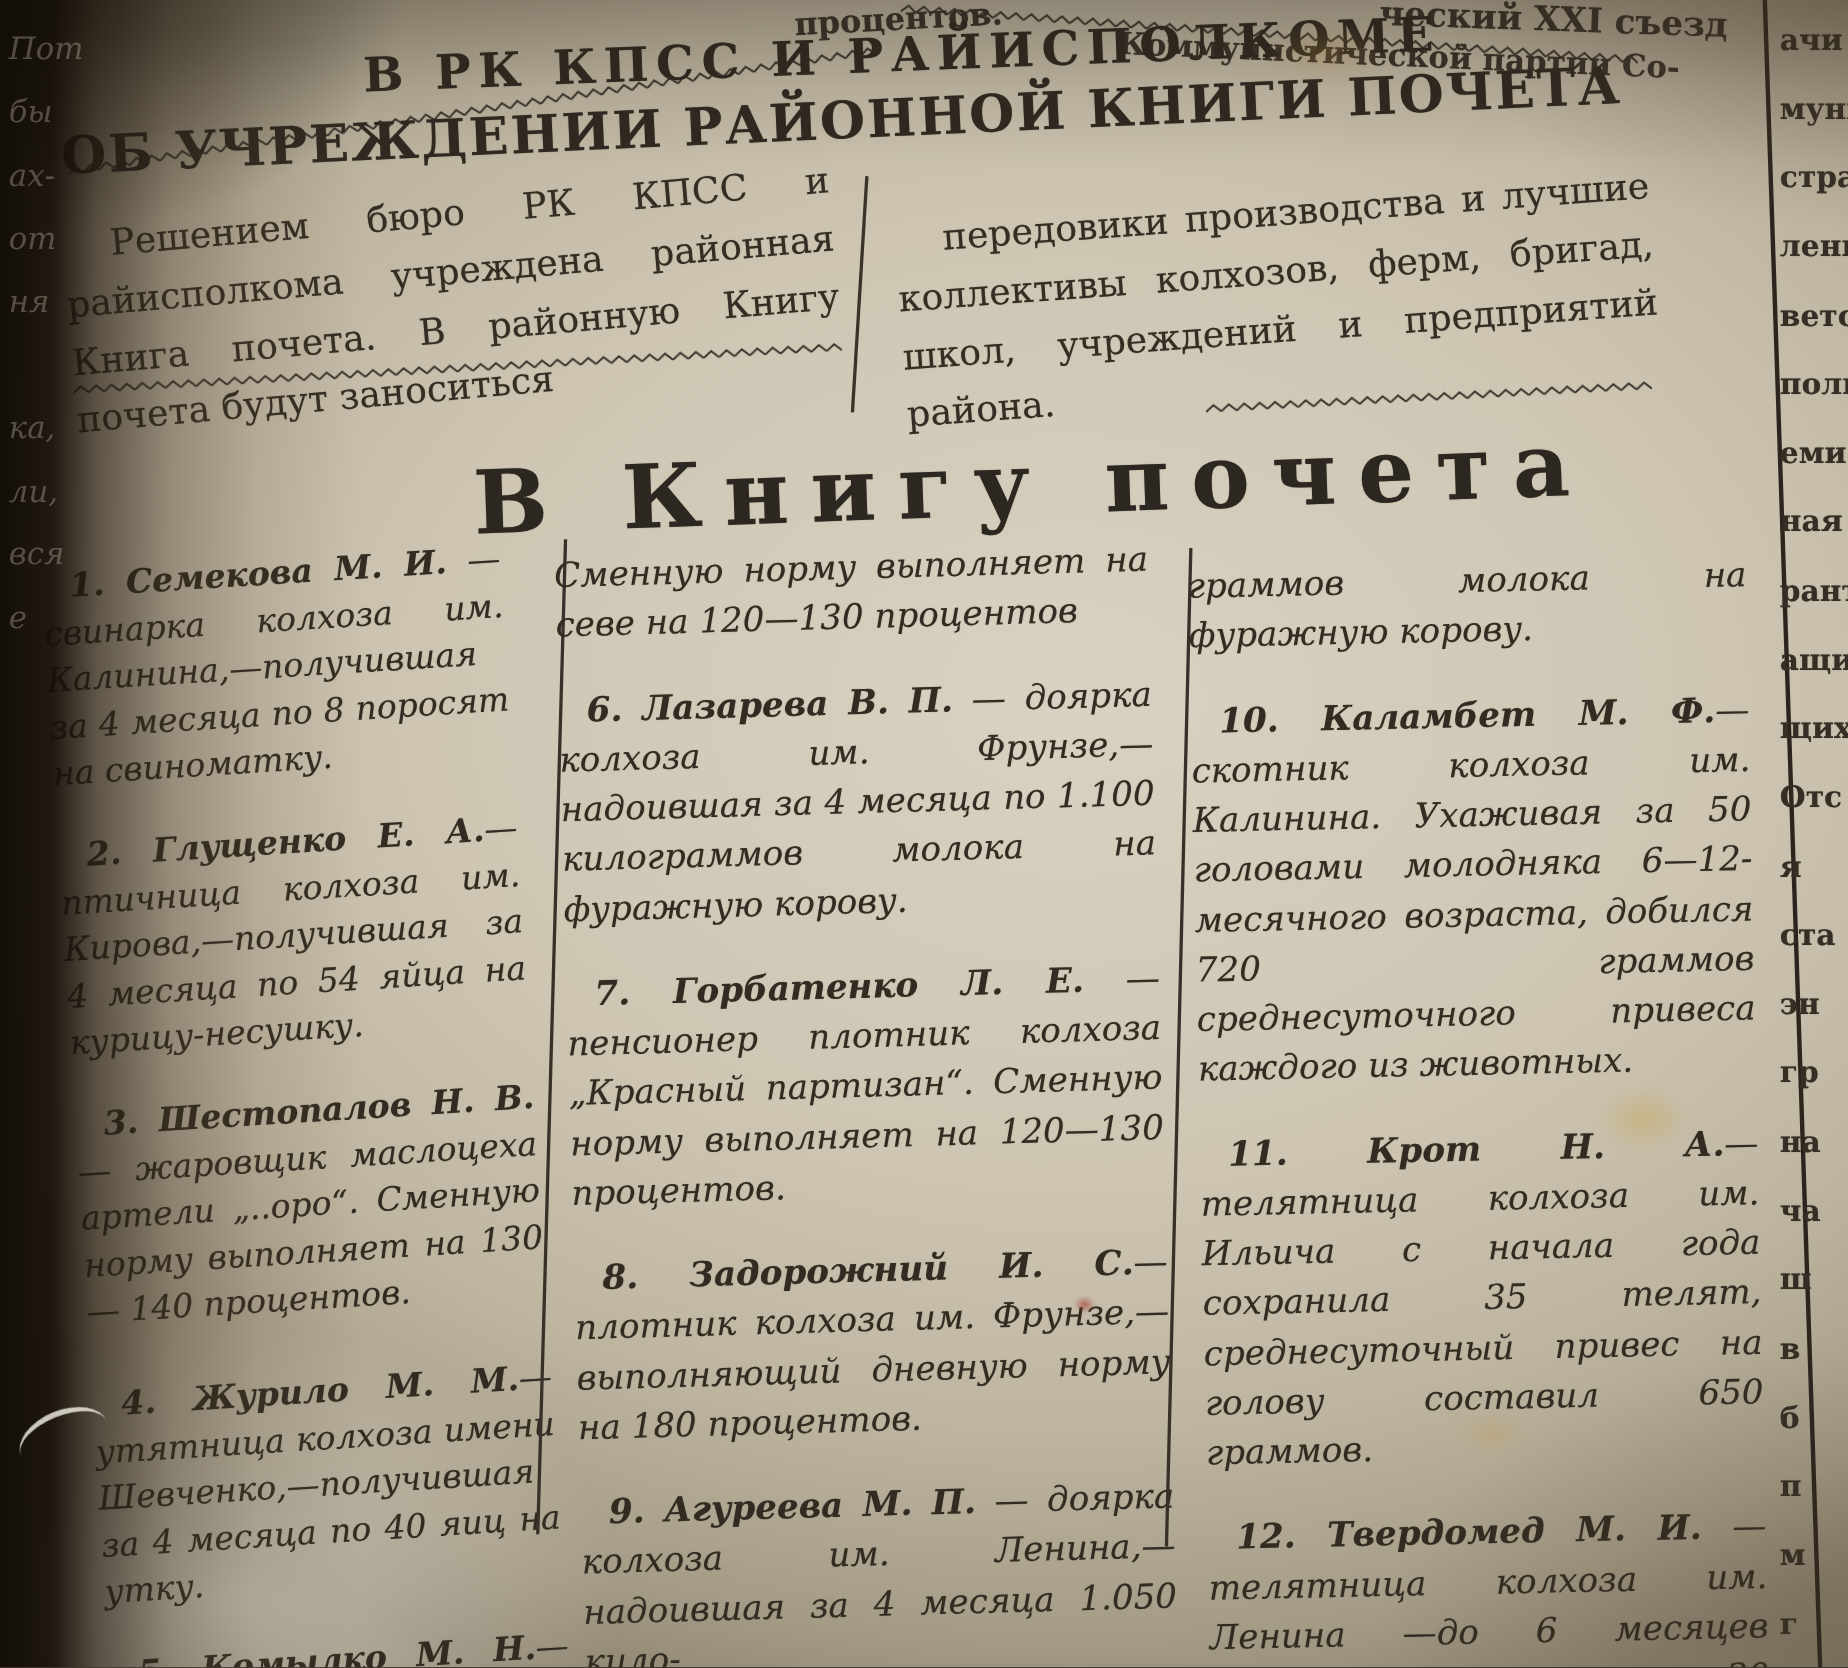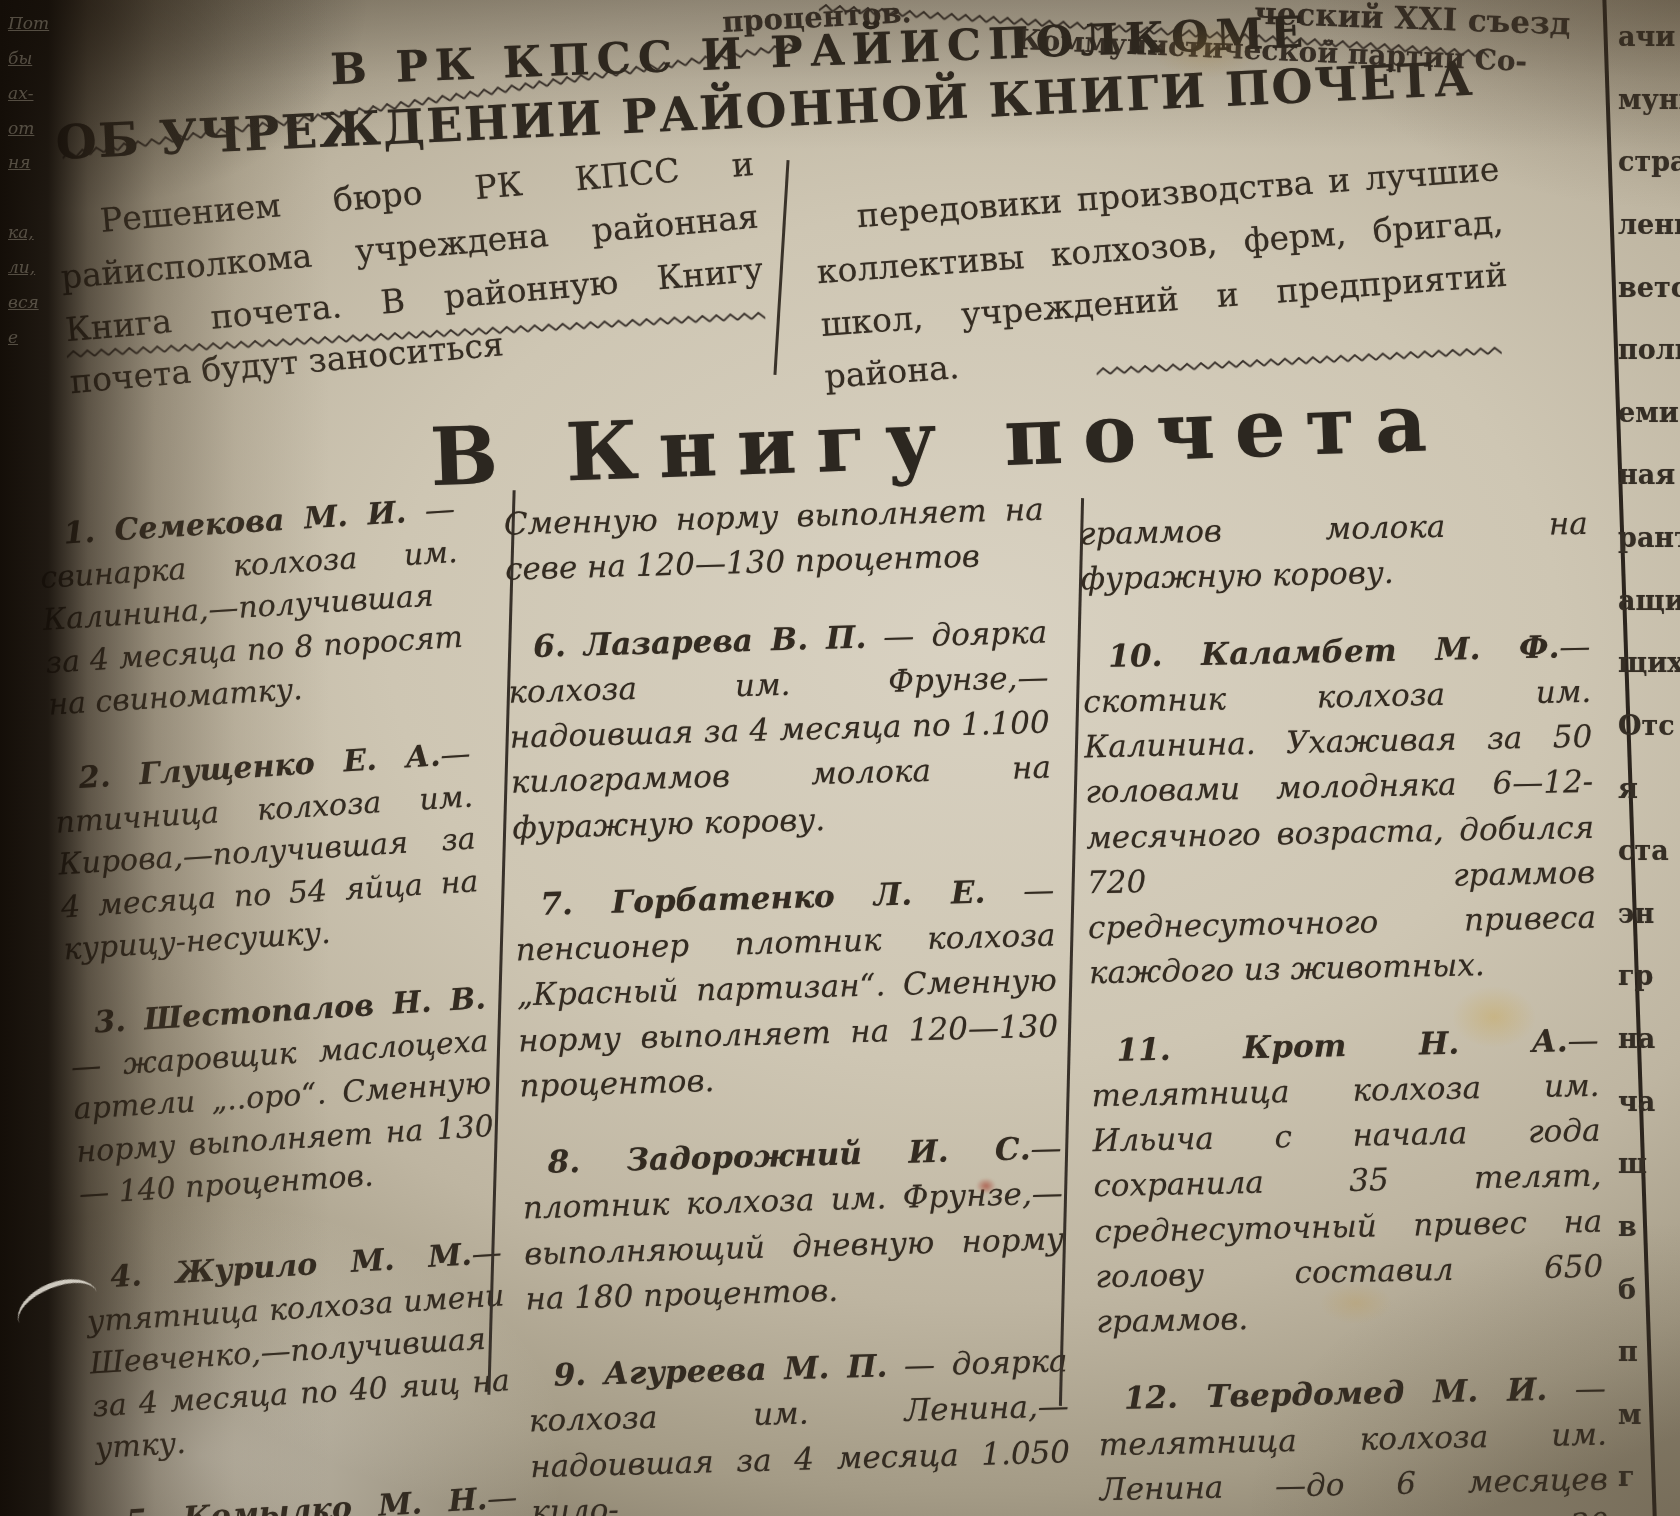--- a/index.html
+++ b/index.html
@@ -46,21 +46,21 @@
   .col1 .entry:nth-child(4){margin-top:42px;}
   .col2{left:518px;top:494px;width:540px;font-size:31px;line-height:1.46;transform:rotate(-1.6deg);}
   .col3{left:1092px;top:506px;width:508px;font-size:31px;line-height:1.46;transform:rotate(-1.2deg);}
 
   .vrule{position:absolute;z-index:2;width:3px;background:#38312a;}
   .vr1{left:500px;top:490px;height:905px;transform:rotate(1.6deg);}
   .vr2{left:1070px;top:498px;height:908px;transform:rotate(1.4deg);}
   .page-rule{position:absolute;z-index:2;left:1602px;top:-12px;height:1545px;width:4px;background:#2c251e;transform:rotate(-1.9deg);transform-origin:top center;}
 
   .edge-right-text{position:absolute;z-index:2;left:1618px;top:6px;width:60px;font-size:27px;line-height:2.32;white-space:pre-line;color:#352e25;font-weight:bold;}
-  .edge-left-text{position:absolute;z-index:6;left:8px;top:6px;width:72px;font-size:17px;line-height:2.05;white-space:pre-line;color:rgba(205,195,175,.34);font-style:italic;text-decoration:underline;}
+  .edge-left-text{position:absolute;z-index:6;left:8px;top:16px;width:72px;font-size:28px;line-height:2.05;white-space:pre-line;color:rgba(205,195,175,.34);font-style:italic;}
 
   .thread{position:absolute;z-index:6;left:16px;top:1282px;width:84px;height:46px;border-top:5px solid rgba(235,230,220,.85);border-radius:50%;transform:rotate(-22deg);filter:blur(.5px);}
 
   .stain{position:absolute;z-index:3;border-radius:50%;pointer-events:none;}
   .st1{left:1150px;top:18px;width:110px;height:60px;background:radial-gradient(closest-side, rgba(190,150,70,.25), transparent);}
   .st2{left:1452px;top:986px;width:84px;height:62px;background:radial-gradient(closest-side, rgba(200,160,60,.33), transparent);}
   .st3{left:976px;top:1178px;width:20px;height:16px;background:radial-gradient(closest-side, rgba(160,45,30,.6), transparent);filter:blur(1px);}
   .st4{left:1320px;top:1282px;width:72px;height:42px;background:radial-gradient(closest-side, rgba(190,150,70,.25), transparent);}
 
   .kicker,.intro,.headline,.col,.frag,.edge-right-text{text-shadow:0 0 1px rgba(51,43,33,.45);}

